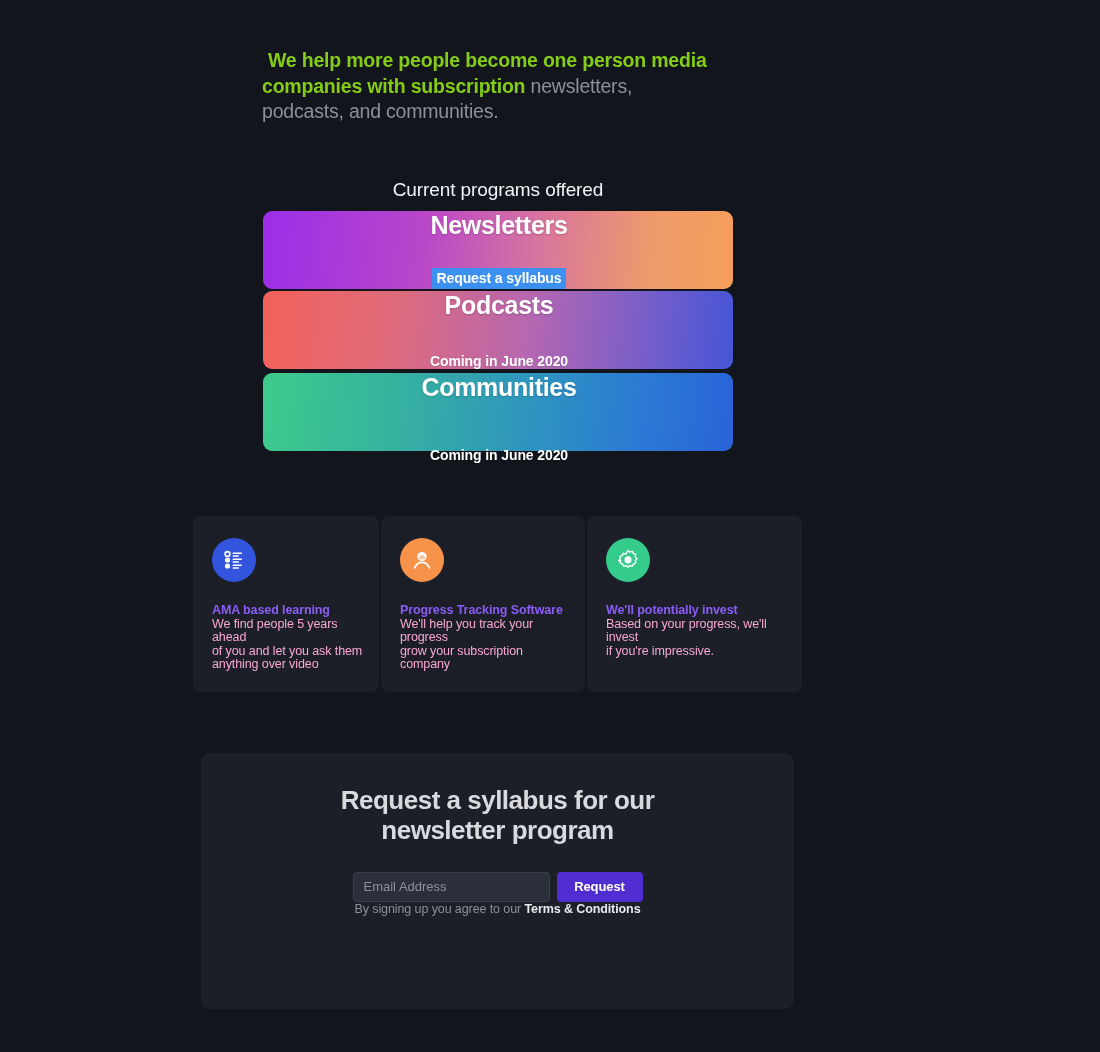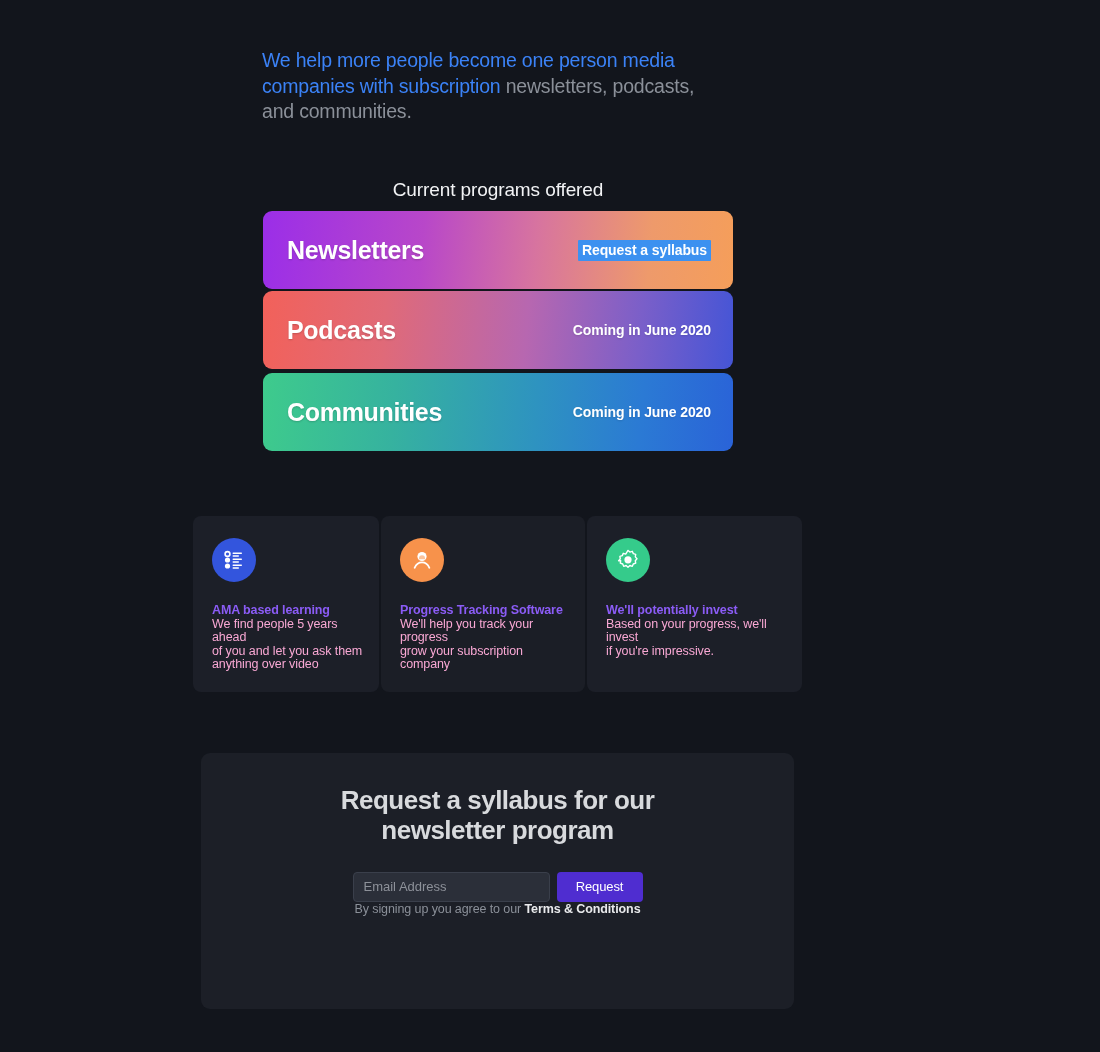--- a/index.html
+++ b/index.html
@@ -28,22 +28,23 @@
     width: 452px;
   }
   .hero-text {
     font-size: 19.5px;
     line-height: 1.31;
     letter-spacing: -0.2px;
     color: #8b9099;
     font-weight: 400;
   }
   .hero-text .strong {
-    color: #3b82f6;
-    font-weight: 400;
+    color: #84cc16;
+    font-weight: 700;
+    margin-left: 6px;
   }
 
   
   .programs-title {
     position: absolute;
     left: 0;
     top: 179px;
     width: 996px;
     text-align: center;
     font-size: 19px;
@@ -56,20 +57,21 @@
   .program {
     position: absolute;
     left: 263px;
     width: 470px;
     height: 78px;
     border-radius: 9px;
     display: flex;
     align-items: center;
     justify-content: space-between;
     padding: 0 22px 0 24px;
+    flex-direction: column;
   }
   .program-name {
     font-size: 25px;
     font-weight: 700;
     color: #ffffff;
     letter-spacing: -0.3px;
     text-shadow: 0 1px 2px rgba(0,0,0,0.18);
   }
   .program-action {
     font-size: 14px;
@@ -195,21 +197,21 @@
   .cta-submit {
     margin-left: 7px;
     width: 86px;
     height: 30px;
     background: #4f2dd0;
     border: none;
     border-radius: 4px;
     color: #ffffff;
     font-family: "Liberation Sans", sans-serif;
     font-size: 13px;
-    font-weight: 400;
+    font-weight: 700;
     letter-spacing: -0.1px;
     cursor: pointer;
   }
   .cta-terms {
     margin-top: 0;
     font-size: 12.5px;
     color: #8b9099;
     letter-spacing: -0.1px;
   }
   .cta-terms .terms-link {

